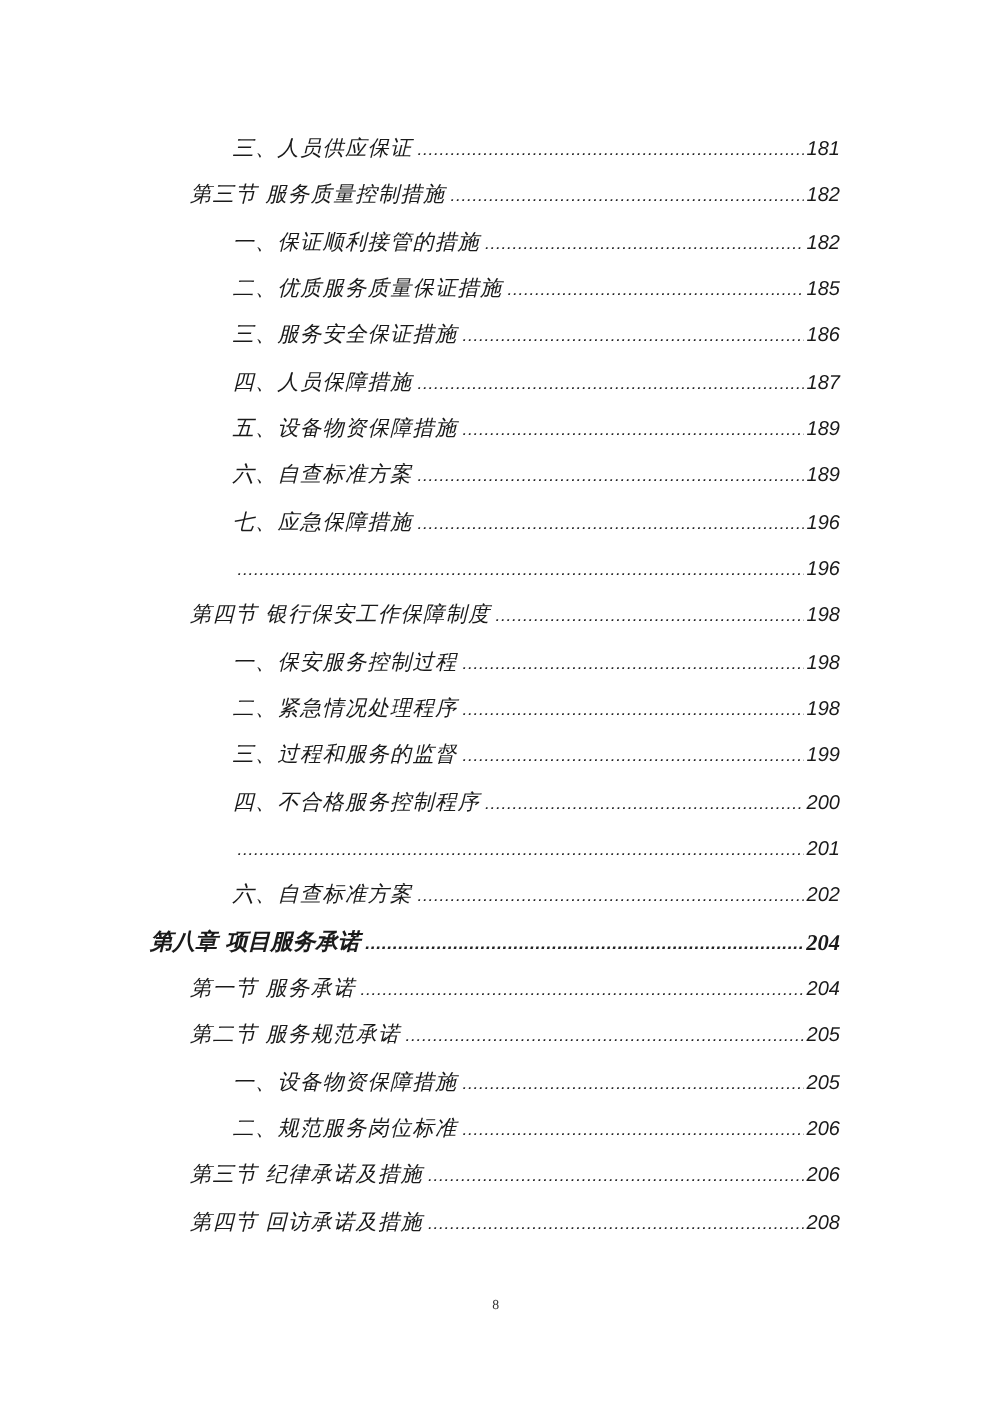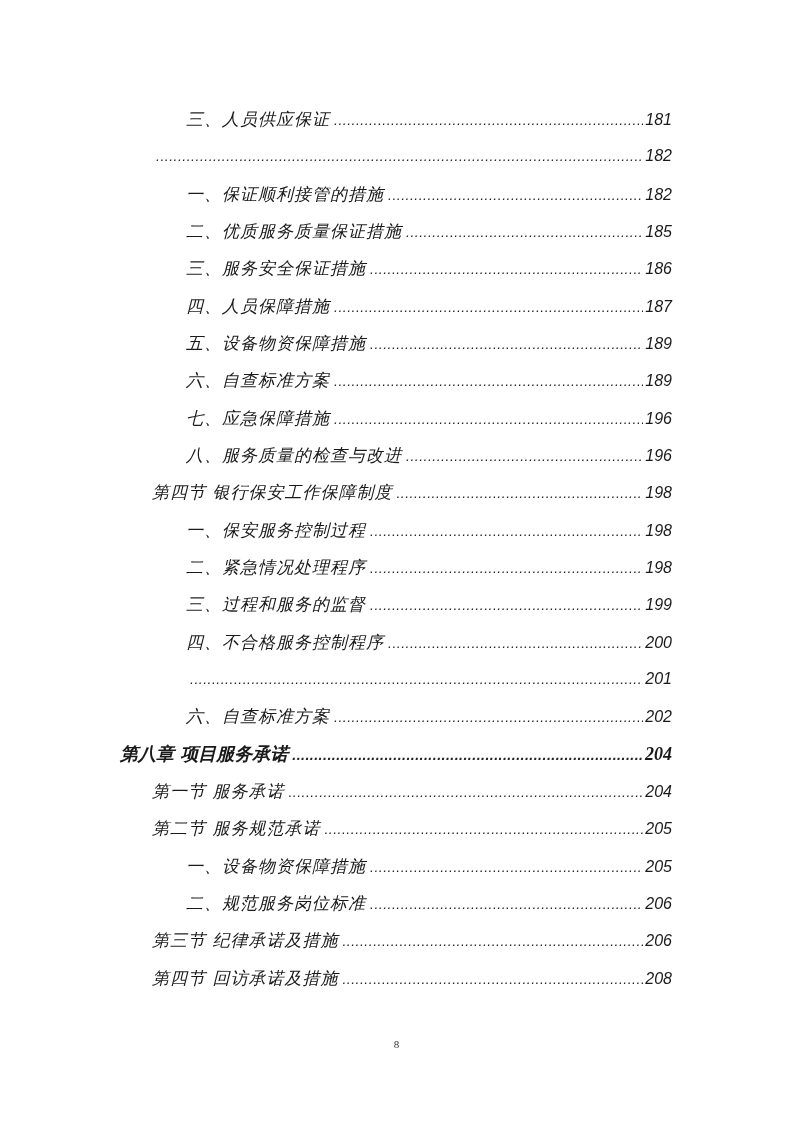--- a/index.html
+++ b/index.html
@@ -6,39 +6,40 @@
     body { width: 793px; height: 1122px; position: relative; overflow: hidden;
            font-family: "DejaVu Serif", "Liberation Serif", serif; color: #1a1a1a; }
     .toc { position: absolute; left: 0; top: 0; width: 793px; }
     .row { position: absolute; display: flex; align-items: baseline; height: 26px;
            font-size: 17px; line-height: 26px; white-space: nowrap; font-style: italic; }
     .row .label { flex: 0 0 auto; letter-spacing: 1px; }
     .row .dots { flex: 1 1 auto; overflow: hidden; margin: 0 2px 0 4px;
                  font-family: "Liberation Sans", sans-serif; font-size: 14px; letter-spacing: 0.5px; color: #222; }
     .row .dots::before { content: "........................................................................................................................................................................................................"; }
     .row .page { flex: 0 0 auto; font-family: "Liberation Sans", sans-serif; font-size: 16px; }
-    .lvl-chapter { left: 120px; width: 552px; font-weight: bold; font-size: 18px; }
+    .lvl-chapter { left: 120px; width: 552px; font-weight: bold; font-size: 18px; align-items: center; }
     .lvl-chapter .label { font-family: "DejaVu Sans", sans-serif; font-weight: bold; letter-spacing: 0; }
     .lvl-chapter .page { font-family: "Liberation Serif", serif; font-weight: bold; font-size: 18px; }
     .lvl-chapter .dots { font-weight: bold; }
     .lvl-section { left: 152px; width: 520px; }
     .lvl-item { left: 186px; width: 486px; }
     .footer { position: absolute; top: 1038px; left: 0; width: 793px; text-align: center;
               font-family: "Liberation Serif", serif; font-size: 11px; color: #333; }
   </style>
 </head>
 <body>
 
 <div class="toc">
   <div class="row lvl-item" style="top:106px">
     <span class="label">三、人员供应保证</span>
     <span class="dots"></span>
     <span class="page">181</span>
   </div>
   <div class="row lvl-section" style="top:143px">
+    <span class="label">第三节  服务质量控制措施</span>
     <span class="dots"></span>
     <span class="page">182</span>
   </div>
   <div class="row lvl-item" style="top:181px">
     <span class="label">一、保证顺利接管的措施</span>
     <span class="dots"></span>
     <span class="page">182</span>
   </div>
   <div class="row lvl-item" style="top:218px">
     <span class="label">二、优质服务质量保证措施</span>
@@ -64,21 +65,20 @@
     <span class="label">六、自查标准方案</span>
     <span class="dots"></span>
     <span class="page">189</span>
   </div>
   <div class="row lvl-item" style="top:405px">
     <span class="label">七、应急保障措施</span>
     <span class="dots"></span>
     <span class="page">196</span>
   </div>
   <div class="row lvl-item" style="top:442px">
-    <span class="label">八、服务质量的检查与改进</span>
     <span class="dots"></span>
     <span class="page">196</span>
   </div>
   <div class="row lvl-section" style="top:479px">
     <span class="label">第四节  银行保安工作保障制度</span>
     <span class="dots"></span>
     <span class="page">198</span>
   </div>
   <div class="row lvl-item" style="top:517px">
     <span class="label">一、保安服务控制过程</span>

